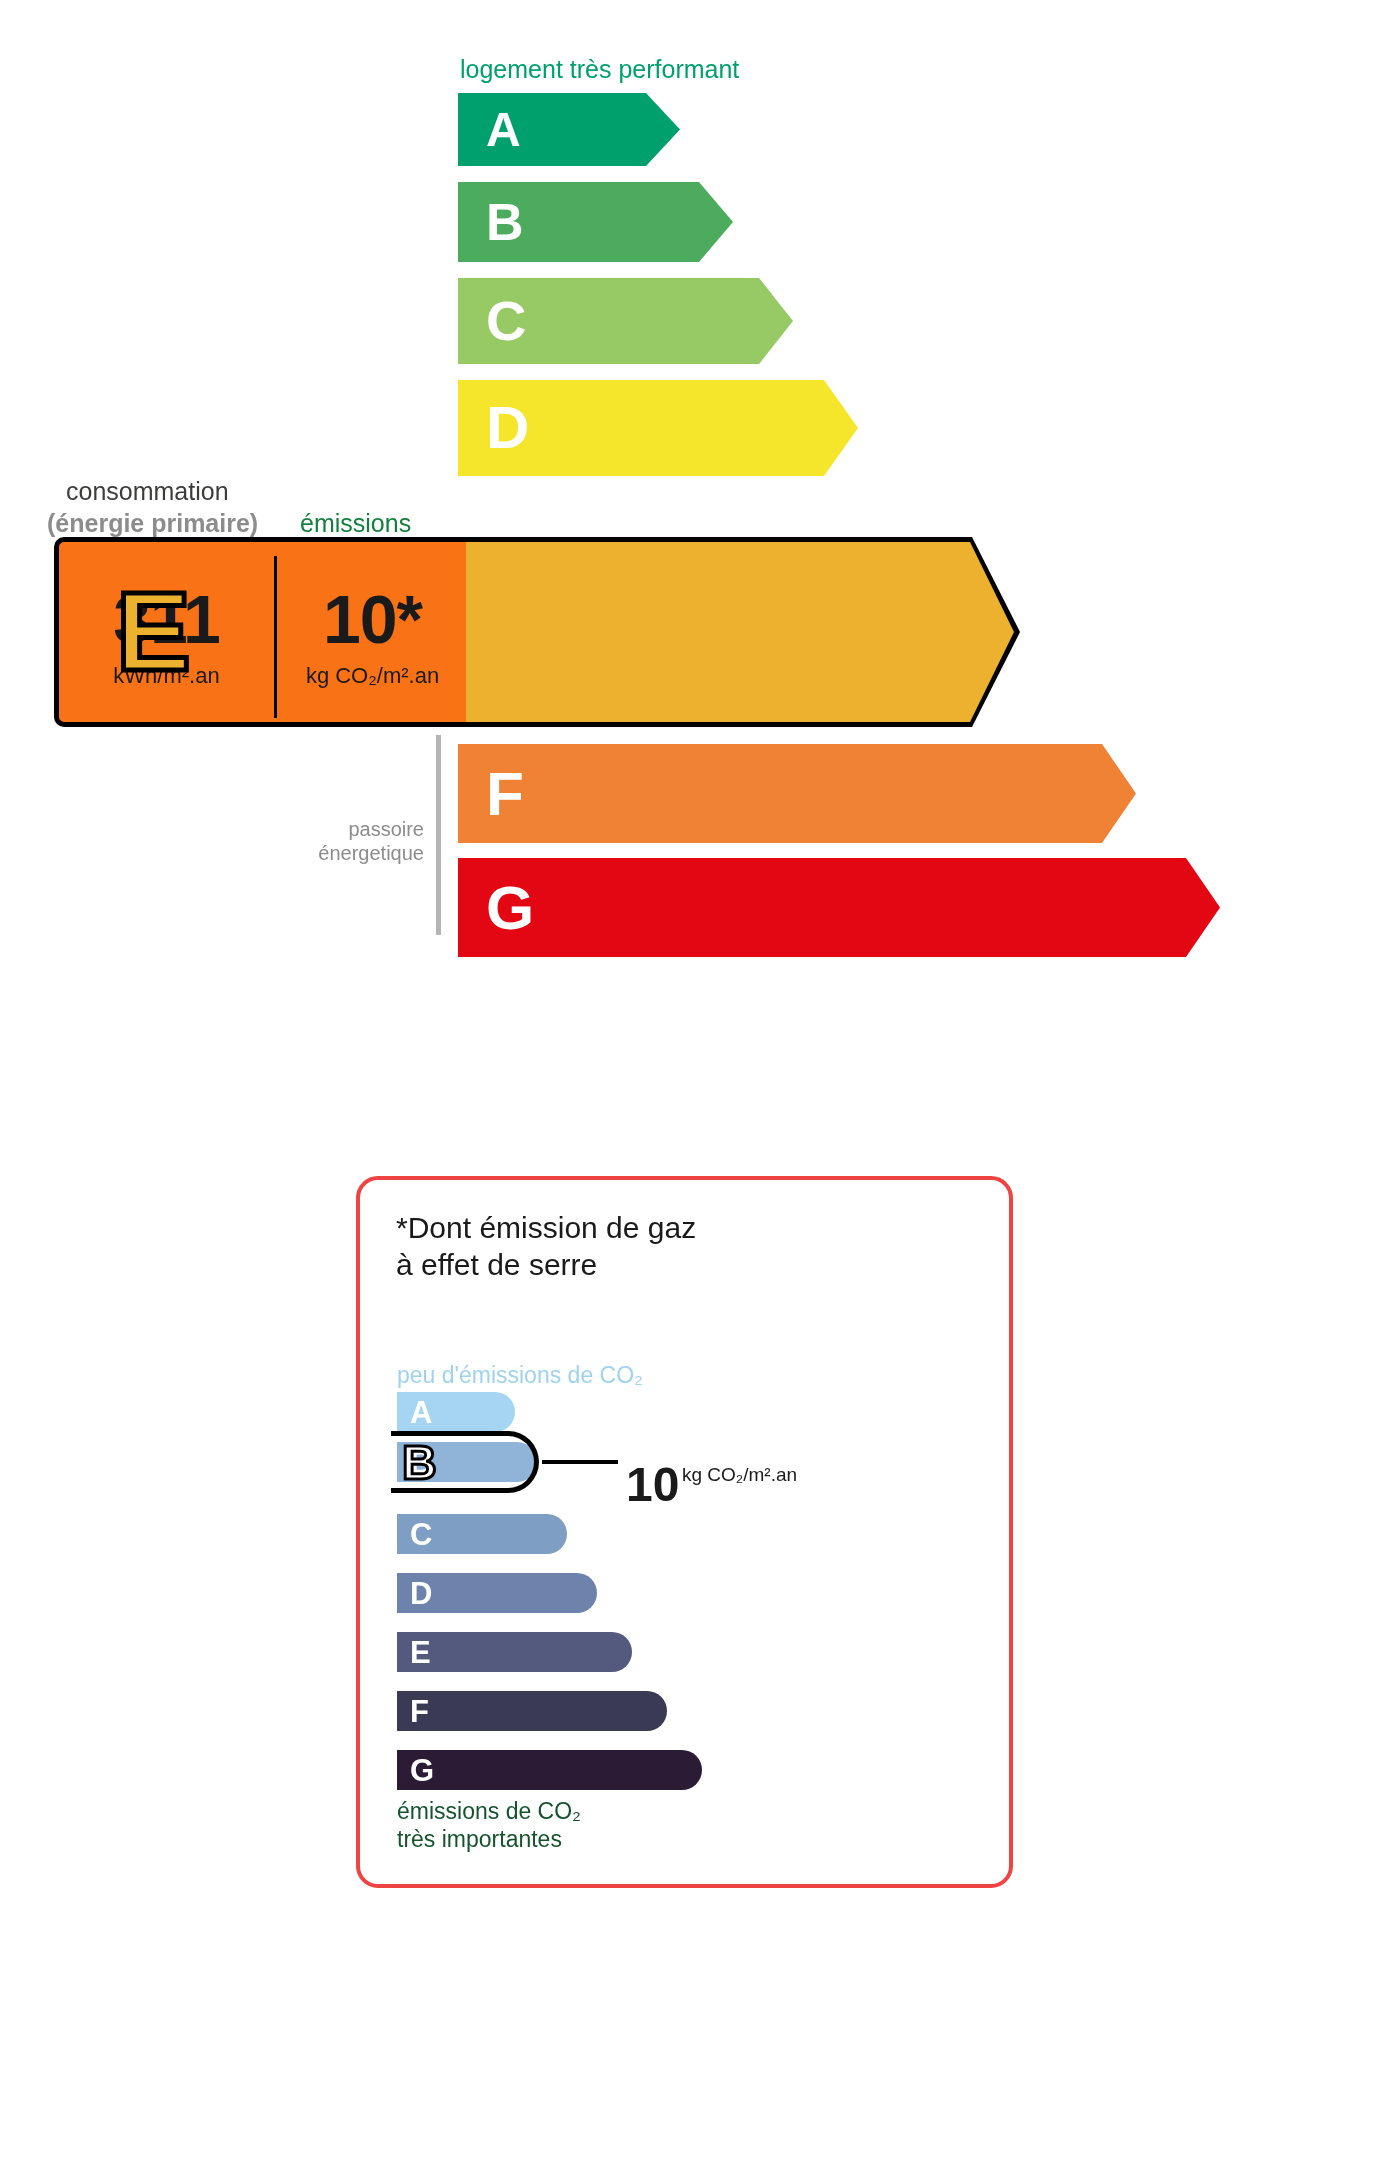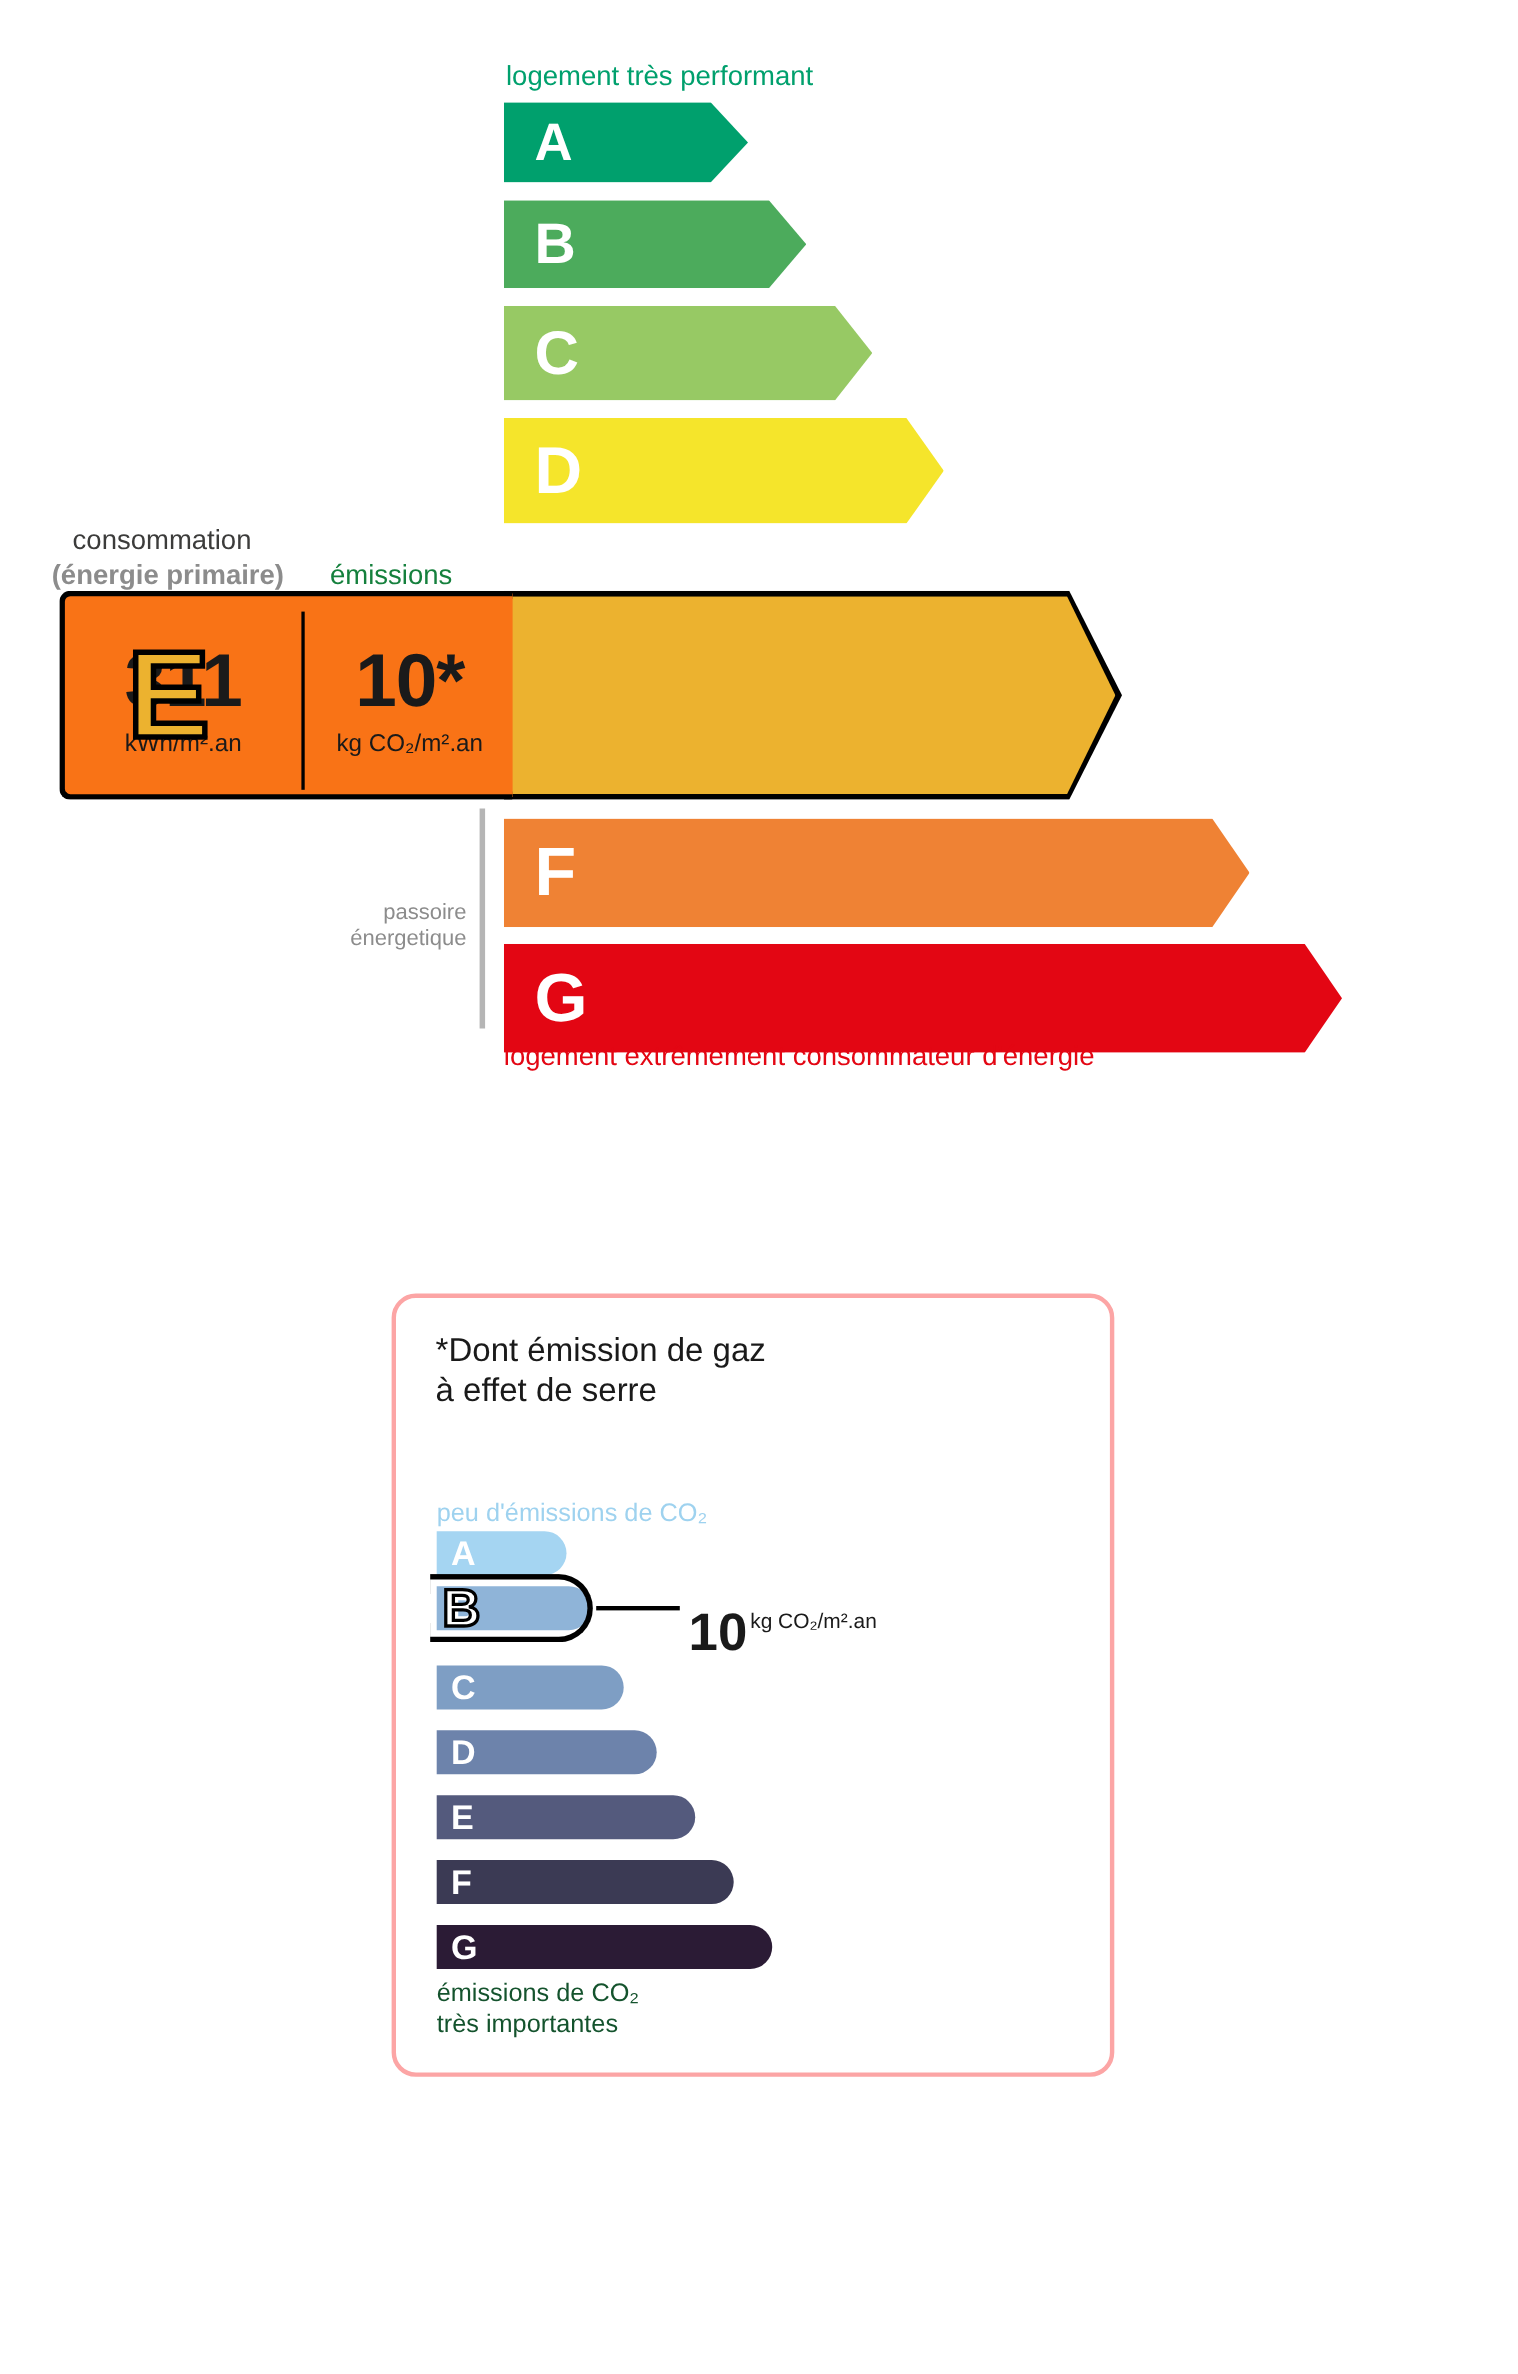--- a/index.html
+++ b/index.html
@@ -182,21 +182,21 @@
   }
 
   
   #ges-panel {
     position: absolute;
     left: 356px;
     top: 1176px;
     width: 657px;
     height: 712px;
     box-sizing: border-box;
-    border: 4px solid #fca5a5;
+    border: 4px solid #ef4444;
     border-radius: 22px;
     background: #ffffff;
   }
   #ges-title {
     position: absolute;
     left: 36px;
     top: 30px;
     font-size: 30px;
     line-height: 1.22;
     color: #1a1a1a;
@@ -332,21 +332,20 @@
       <div class="shape-outline"></div>
       <div class="shape-fill"></div>
     </div>
     <div id="selected-letter">E</div>
   </div>
 
   <div id="passoire-bar"></div>
   <div id="lbl-passoire">passoire
 énergetique</div>
 
-  <div class="bottom-caption">logement extrêmement consommateur d'énergie</div>
 </div>
 
 <div id="ges-panel">
   <div id="ges-title">*Dont émission de gaz
 à effet de serre</div>
   <div id="ges-top-caption">peu d'émissions de CO₂</div>
 
   <div id="ges-bars">
       <div class="gbar" style="top: 212px; width: 118px; background: rgb(165, 213, 242);">
         <div class="gletter">A</div>

